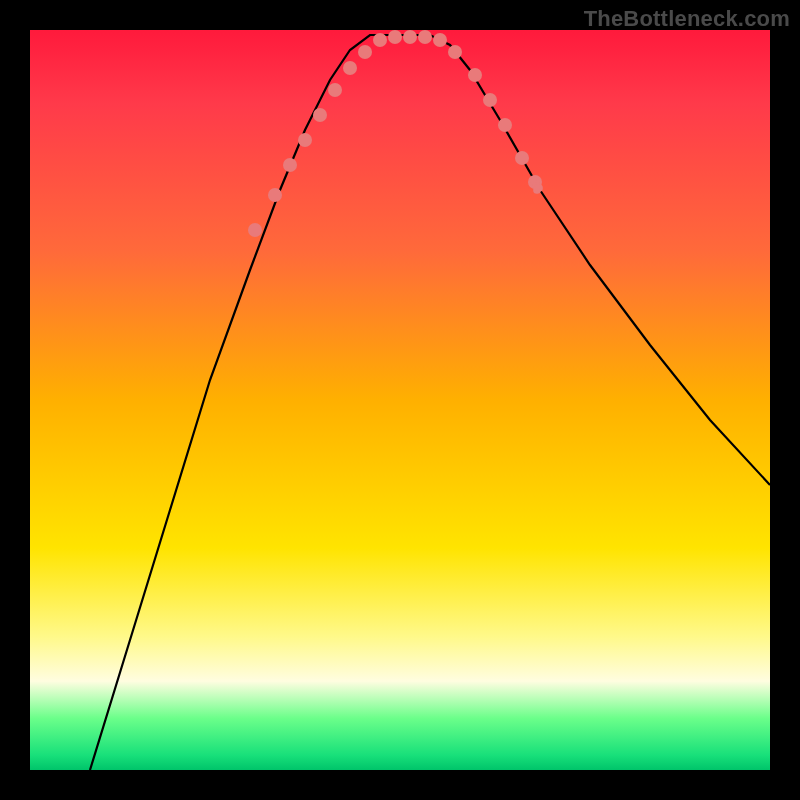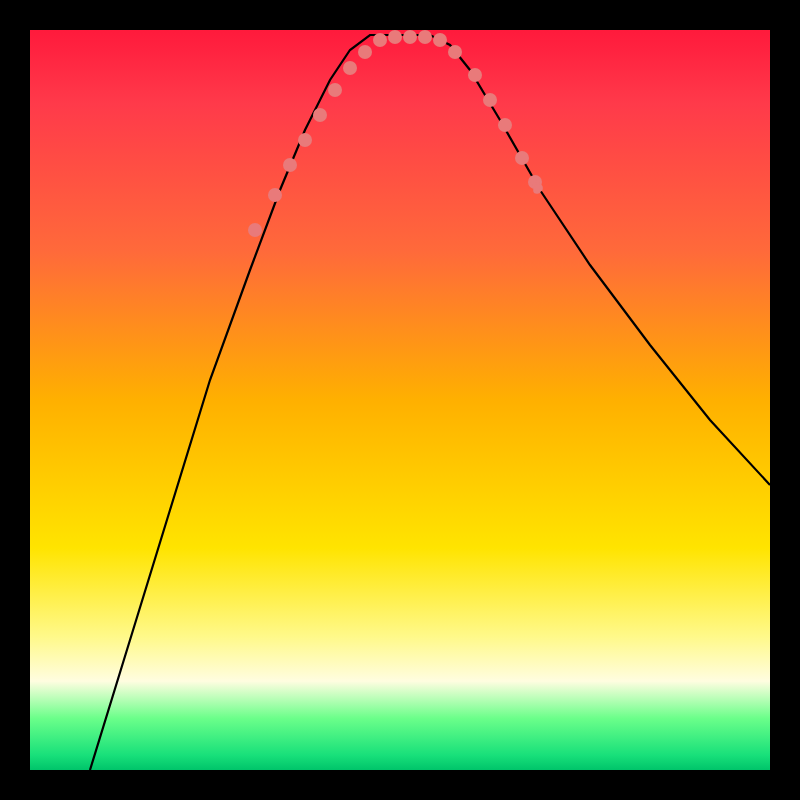--- a/index.html
+++ b/index.html
@@ -89,14 +89,15 @@
           <circle cx="505" cy="152" r="7" fill="#e97a7a"></circle>
           <circle cx="506" cy="155" r="3.8500000000000005" fill="#e97a7a"></circle>
           <circle cx="509" cy="158" r="3.8500000000000005" fill="#e97a7a"></circle>
           <circle cx="503" cy="150" r="3.8500000000000005" fill="#e97a7a"></circle>
           <circle cx="507" cy="160" r="3.8500000000000005" fill="#e97a7a"></circle>
         </g>
     </svg>
 
   </div>
 
+  <div class="watermark">TheBottleneck.com</div>
 
 </div>
 
 </body></html>

